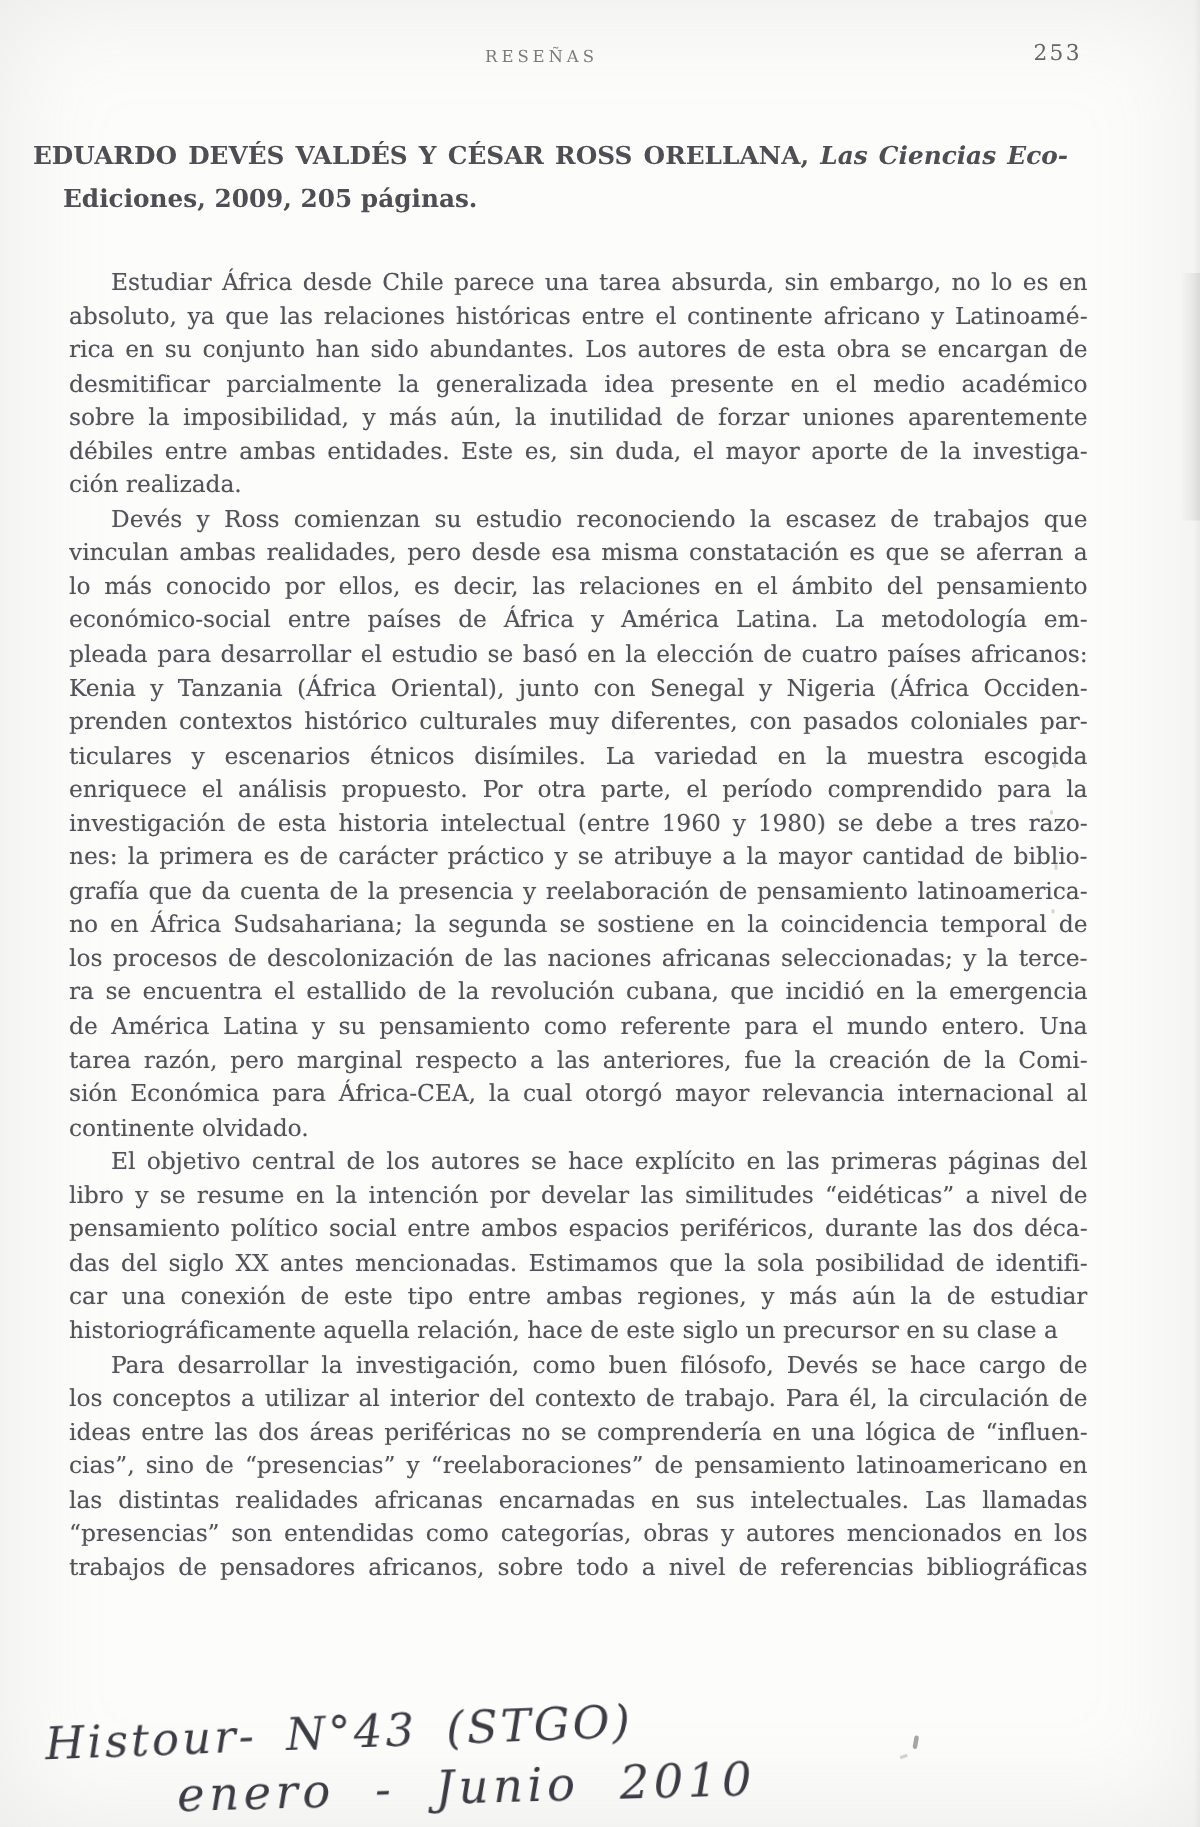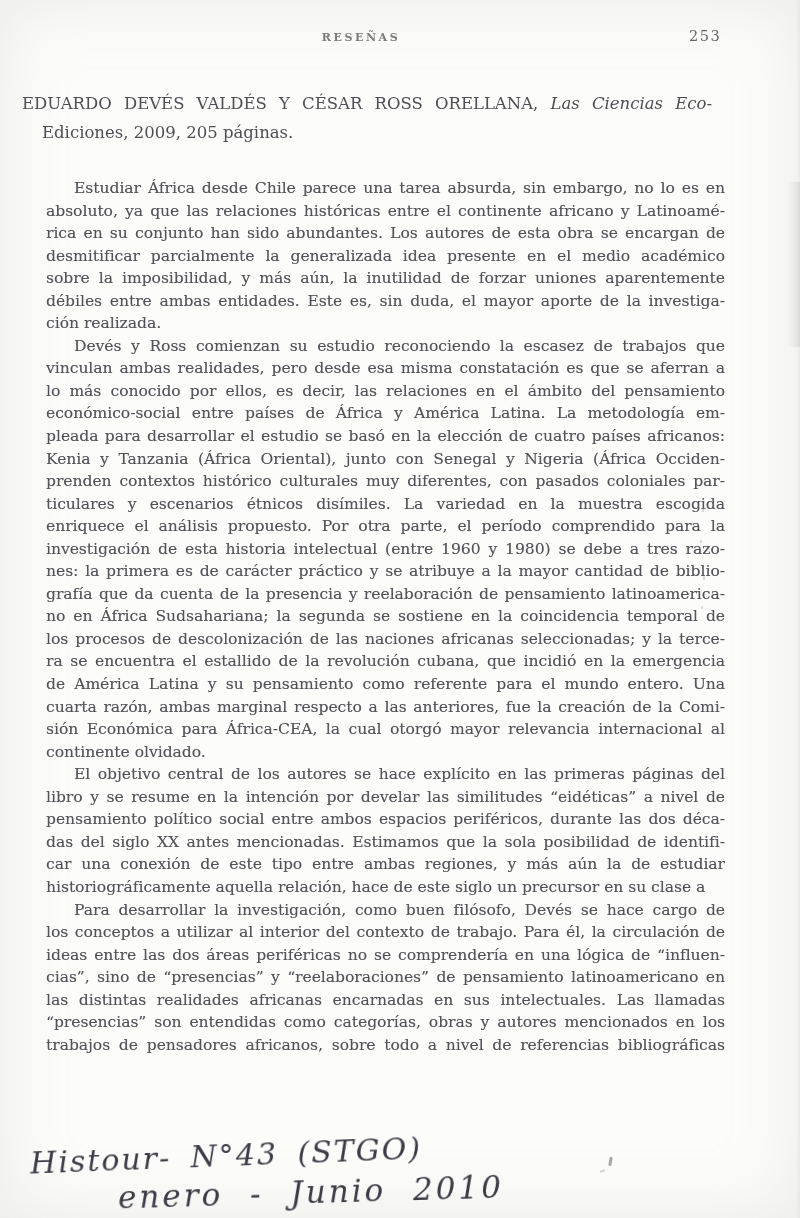--- a/index.html
+++ b/index.html
@@ -7,30 +7,30 @@
     position:relative; width:800px; height:1218px; margin:0 auto;
     background:#fcfcfb; overflow:hidden;
     font-family:"DejaVu Serif","Liberation Serif",serif;
     box-shadow: inset 0 0 70px rgba(175,175,170,0.22);
   }
   .scanink { filter: blur(0.3px); }
 
   
   .running-title {
     position:absolute; top:31px; left:0; width:722px; text-align:center;
-    font-size:11px; letter-spacing:2.6px; color:#7b7b79; font-weight:bold;
+    font-size:11px; letter-spacing:2.6px; color:#7b7b79; font-weight:normal;
   }
   .page-number {
     position:absolute; top:28px; left:689px;
     font-size:14.5px; letter-spacing:1.5px; color:#66666a;
   }
 
   
   .citation { position:absolute; top:90px; left:22px; width:690px;
-    font-size:16.5px; line-height:28.5px; color:#4e4e54; }
+    font-size:16.5px; line-height:28.5px; color:#4e4e54;font-weight:bold; }
   .cite-line { text-align:justify; text-align-last:justify; height:28.5px; overflow:hidden; }
   .cite-line.hang { padding-left:20px; }
   .cite-line.end { text-align-last:left; }
   .it { font-style:italic; }
 
   
   .body-block { position:absolute; top:177px; left:22px; width:679px;
     font-size:15.5px; color:#525258;margin-left:24px; }
   .para { margin:0; }
   .line {
@@ -102,21 +102,21 @@
           <div class="line">prenden contextos histórico culturales muy diferentes, con pasados coloniales par-</div>
           <div class="line">ticulares y escenarios étnicos disímiles. La variedad en la muestra escogida</div>
           <div class="line">enriquece el análisis propuesto. Por otra parte, el período comprendido para la</div>
           <div class="line">investigación de esta historia intelectual (entre 1960 y 1980) se debe a tres razo-</div>
           <div class="line">nes: la primera es de carácter práctico y se atribuye a la mayor cantidad de biblio-</div>
           <div class="line">grafía que da cuenta de la presencia y reelaboración de pensamiento latinoamerica-</div>
           <div class="line">no en África Sudsahariana; la segunda se sostiene en la coincidencia temporal de</div>
           <div class="line">los procesos de descolonización de las naciones africanas seleccionadas; y la terce-</div>
           <div class="line">ra se encuentra el estallido de la revolución cubana, que incidió en la emergencia</div>
           <div class="line">de América Latina y su pensamiento como referente para el mundo entero. Una</div>
-          <div class="line">cuarta razón, ambas marginal respecto a las anteriores, fue la creación de la Comi-</div>
+          <div class="line">tarea razón, pero marginal respecto a las anteriores, fue la creación de la Comi-</div>
           <div class="line">sión Económica para África-CEA, la cual otorgó mayor relevancia internacional al</div>
           <div class="line">continente olvidado.</div>
         </div>
       <div class="para">
 
       <div class="line">El objetivo central de los autores se hace explícito en las primeras páginas del</div>
           <div class="line">libro y se resume en la intención por develar las similitudes “eidéticas” a nivel de</div>
           <div class="line">pensamiento político social entre ambos espacios periféricos, durante las dos déca-</div>
           <div class="line">das del siglo XX antes mencionadas. Estimamos que la sola posibilidad de identifi-</div>
           <div class="line">car una conexión de este tipo entre ambas regiones, y más aún la de estudiar</div>

